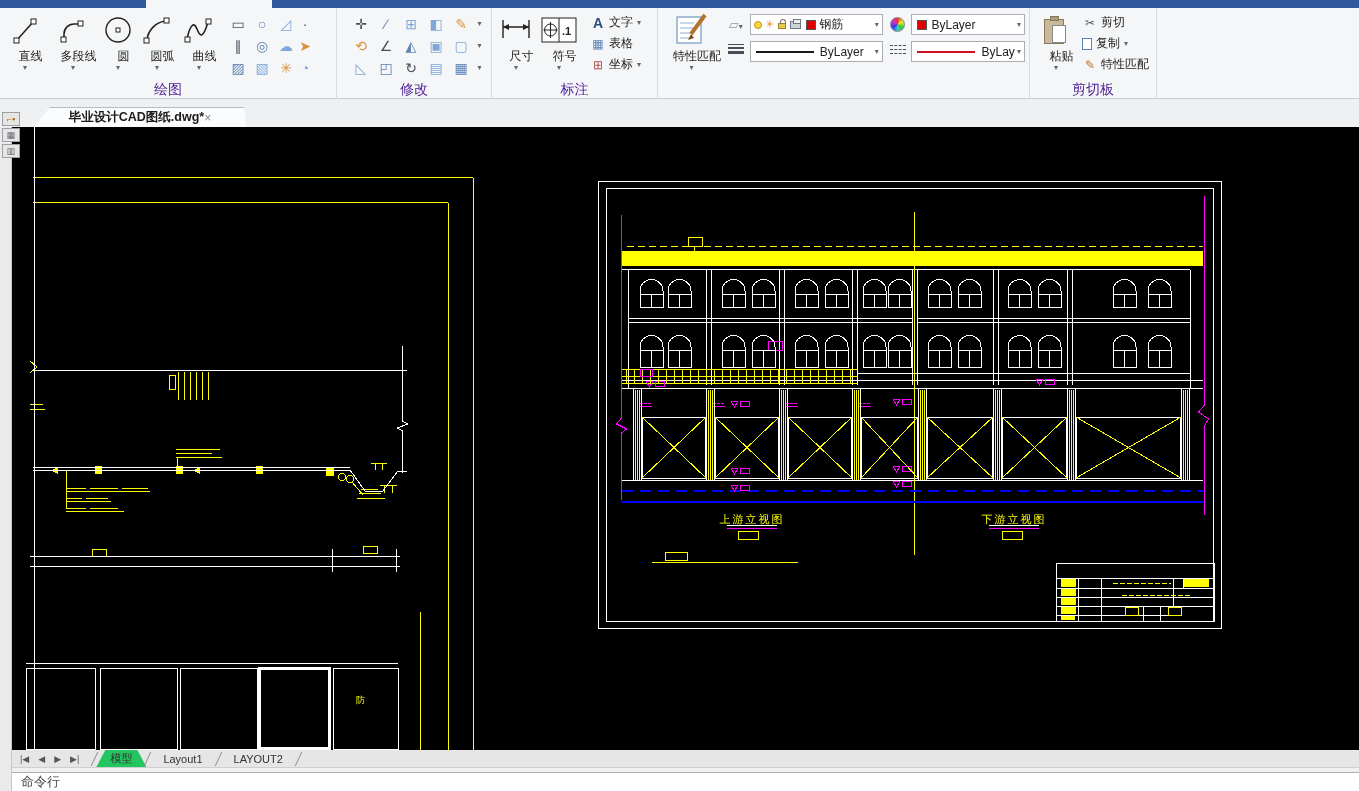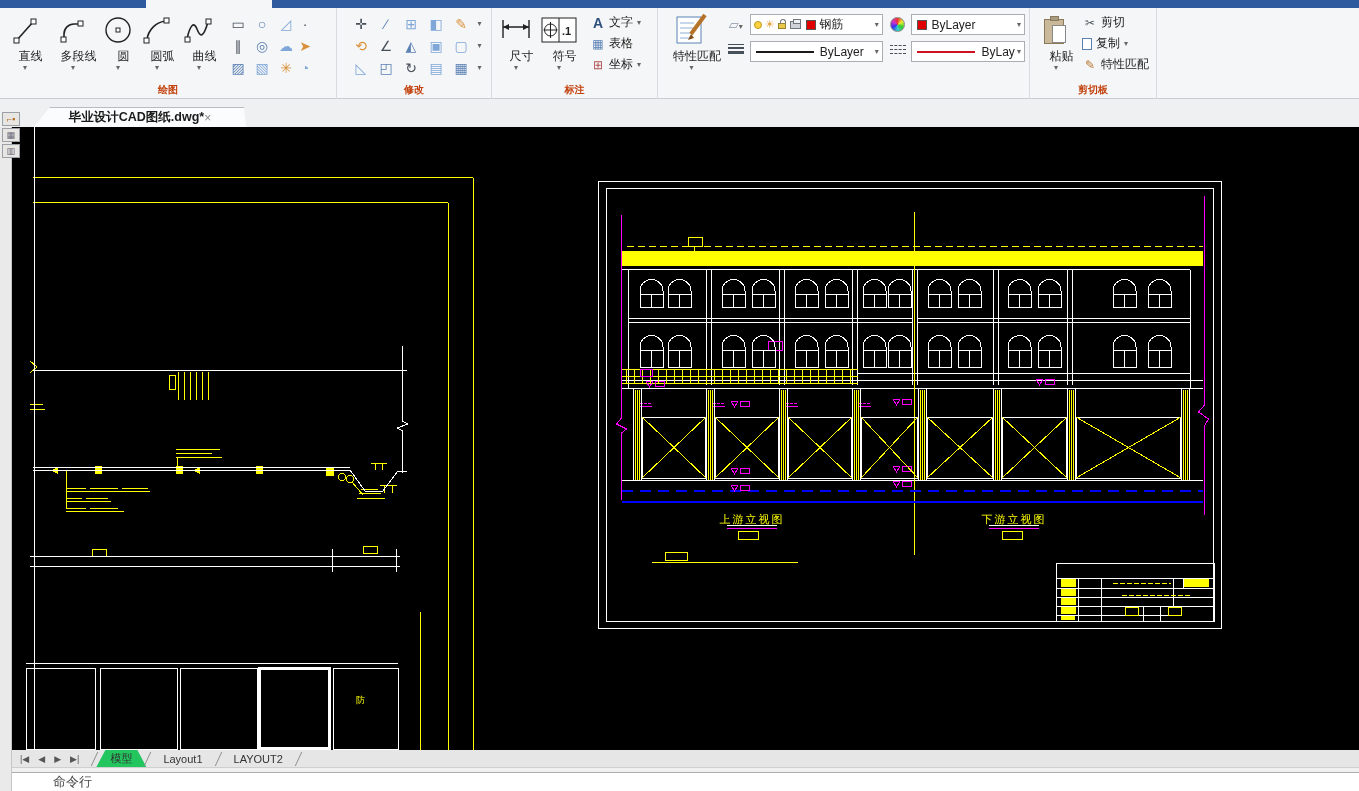--- a/index.html
+++ b/index.html
@@ -7,21 +7,21 @@
   body { font-family:"Liberation Sans", sans-serif; background:#f0f0f0; }
   #root { position:relative; width:1359px; height:791px; background:#f0f0f0; }
 
   
   .ribbon { position:absolute; left:0; top:0; width:1359px; height:99px; background:#f5f6f7; border-bottom:1px solid #c9ccd1; }
   .ribbon-top { position:absolute; left:0; top:0; width:1359px; height:8px; background:#2f5b9e; }
   .ribbon-top-gap { position:absolute; left:146px; top:0; width:126px; height:8px; background:#f5f6f7; }
   .ribbon-body { position:absolute; left:0; top:8px; height:91px; display:flex; }
   .rgroup { height:91px; border-right:1px solid #d8dbde; display:flex; flex-direction:column; position:relative; }
   .rg-body { flex:1; display:flex; align-items:flex-start; padding:3px 4px 0 4px; }
-  .rg-label { height:17px; text-align:center; font-size:10px; color:#c2410c; line-height:15px;font-weight:bold; }
+  .rg-label { height:17px; text-align:center; font-size:14px; color:#4c1d95; line-height:15px; }
   .bigtool { display:flex; flex-direction:column; align-items:center; width:42px; cursor:default; }
   .bigtool .bt-icon { height:38px; display:flex; align-items:center; justify-content:center; }
   .bigtool .bt-label { font-size:12px; color:#222; line-height:14px; white-space:nowrap;margin-left:11px; }
   .caret { font-size:8px; color:#666; line-height:9px; }
   .minigrid { display:grid; grid-auto-rows:22px; margin-left:6px; margin-top:2px; }
   .mg-draw { grid-template-columns:24px 24px 24px 14px; }
   .mg-mod { grid-template-columns:25px 25px 25px 25px 25px 12px; }
   .mini { font-size:14px; text-align:center; line-height:22px; color:#5b82b4; cursor:default; }
   .mini.alt { color:#7fa7d8; }
   .mini.orange { color:#d9913c; }
@@ -68,21 +68,21 @@
 
   
   .sheetrow { position:absolute; left:12px; top:750px; width:1347px; height:17px; background:#e6e6e6; display:flex; align-items:center; font-size:11px; }
   .navarrows { display:flex; gap:9px; margin:0 14px 0 8px; color:#555; font-size:9px; }
   .navarrows span { cursor:default; }
   .sheettab { position:relative; padding:1px 14px; color:#333; cursor:default; }
   .sheettab.active { background:#22c55e; clip-path:polygon(9px 0, calc(100% - 9px) 0, 100% 100%, 0 100%); font-weight:400; }
   .tabsep { width:1px; height:14px; background:#8f8f8f; transform:skewX(-25deg); margin:0 1px; }
   .hstrip { position:absolute; left:12px; top:767px; width:1347px; height:5px; background:#f0f0f0; border-top:1px solid #cfcfcf; }
   .cmdline { position:absolute; left:12px; top:772px; width:1347px; height:19px; background:#fff; border-top:1px solid #aeaeae; display:flex; align-items:center; }
-  .cmdline .cmd-label { margin-left:41px; font-size:13px; color:#4a4a4a; }
+  .cmdline .cmd-label { margin-left:9px; font-size:13px; color:#4a4a4a; }
 
   svg text { font-family:"Liberation Sans", sans-serif; }
 </style>
 </head>
 <body>
 
 <div id="root">
 
   <div class="ribbon">
     <div class="ribbon-top"></div>

